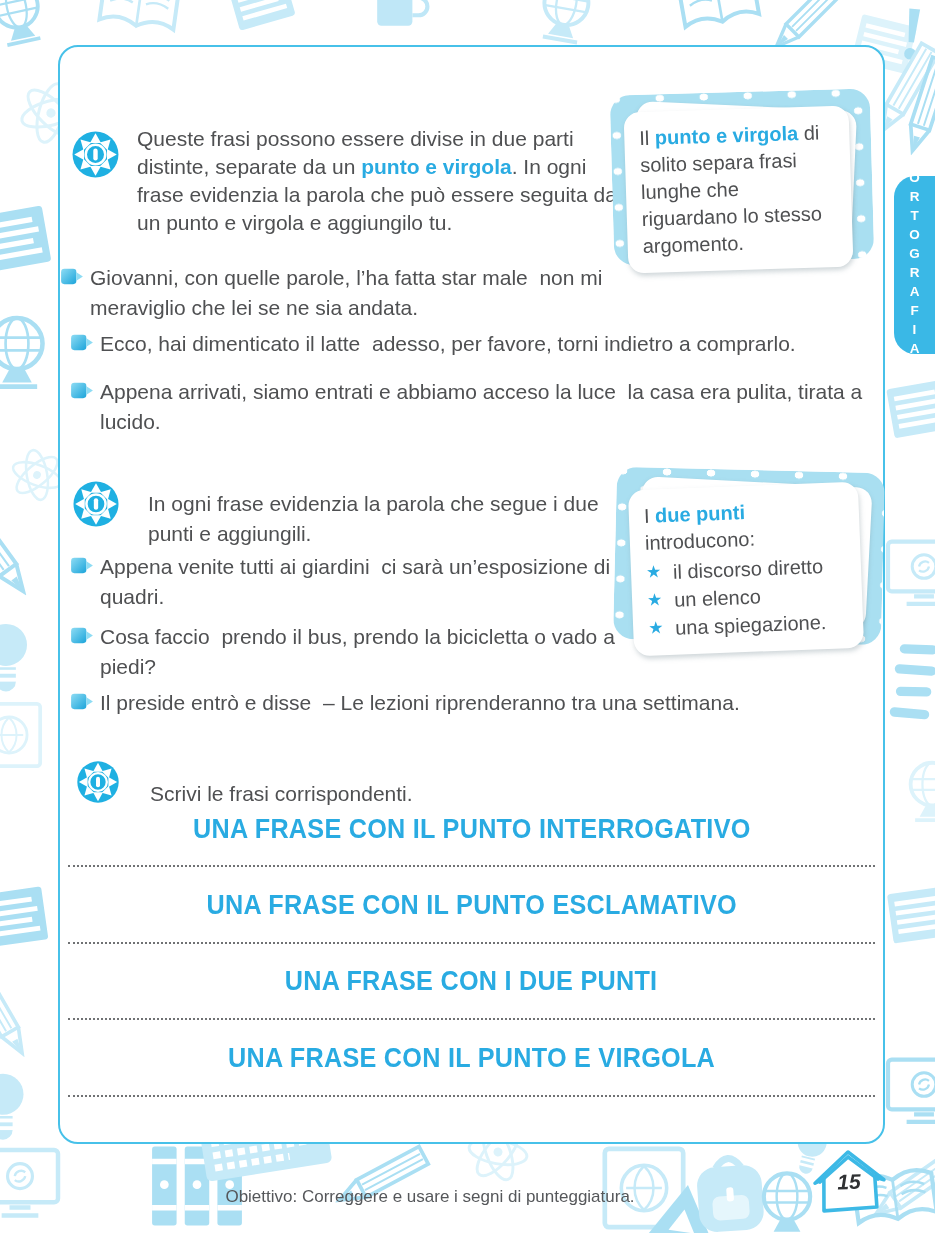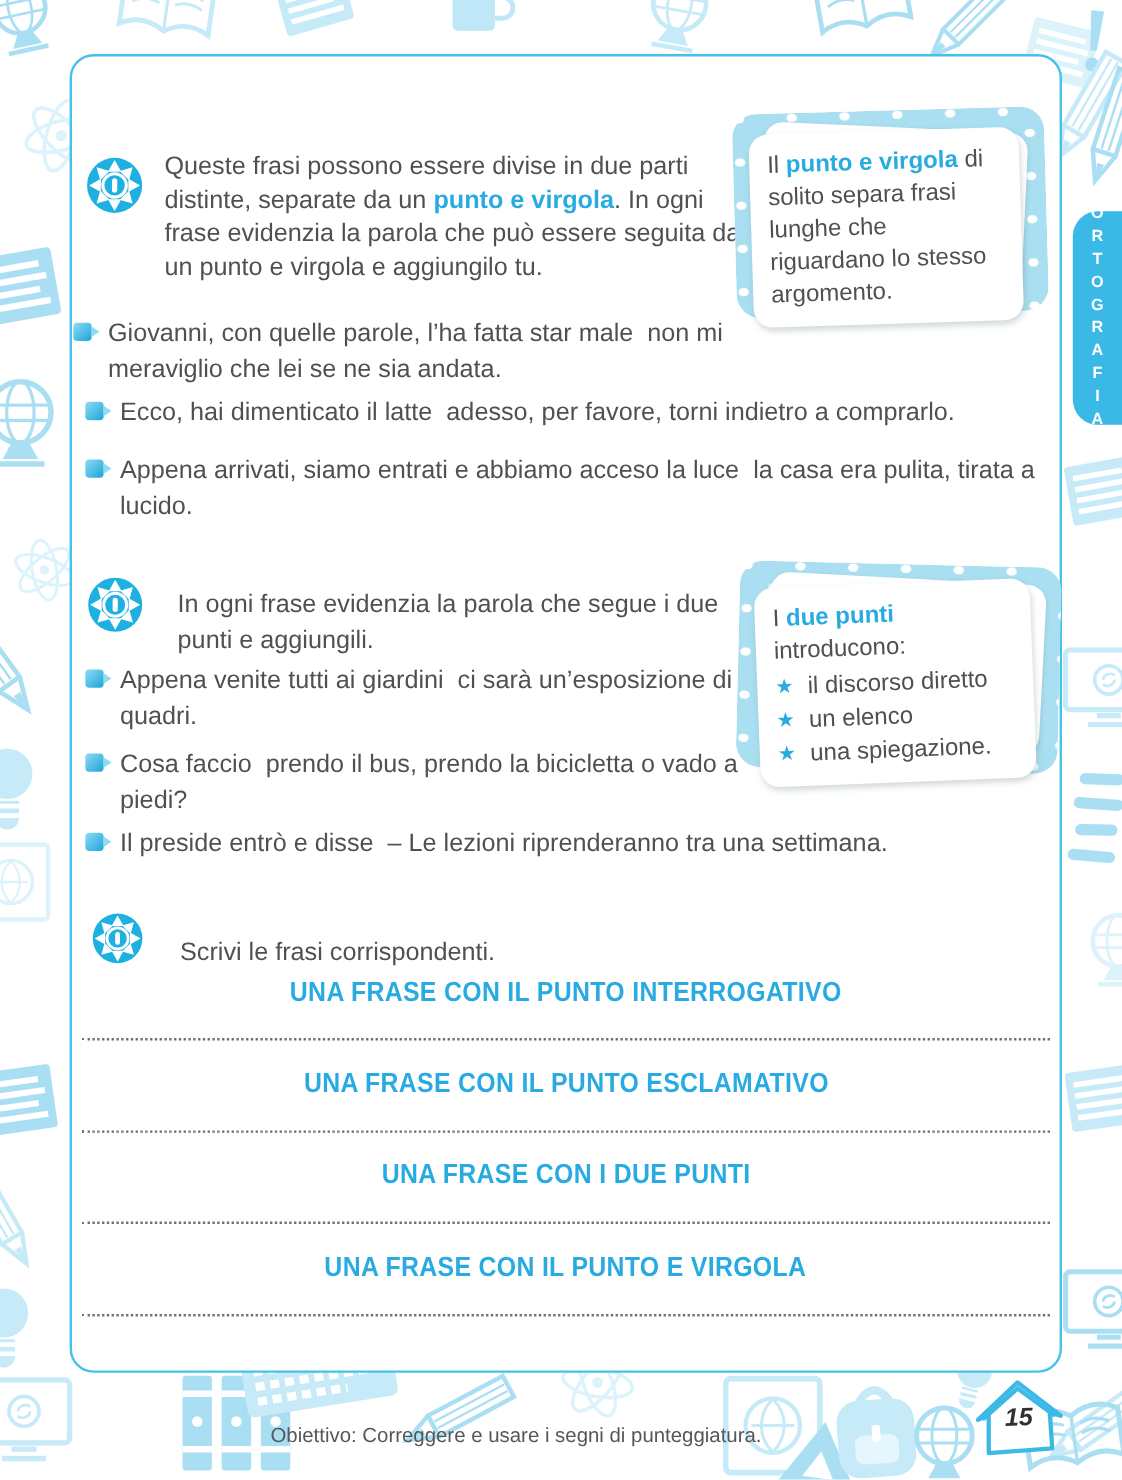--- a/index.html
+++ b/index.html
@@ -30,21 +30,21 @@
   .cardback{position:absolute;background:#fff;border-radius:16px;
             box-shadow:0 2px 4px rgba(120,140,150,.35);transform:rotate(2.6deg);}
   .tipcard{position:absolute;background:#fff;border-radius:16px;
            box-shadow:1px 3px 5px rgba(120,140,150,.35);transform:rotate(-1.8deg);
            font-size:20px;line-height:27px;color:#4f5052;padding:13px 15px;}
   .tiplist{list-style:none;margin:2px 0 0 0;padding:0;}
   .tiplist li{position:relative;padding-left:27px;line-height:28px;}
   .star{position:absolute;left:0;top:0;color:#29abe2;font-size:17px;}
   
   .wp-label{position:absolute;left:0;width:100%;text-align:center;
-            color:#29abe2;font-weight:700;font-size:23px;letter-spacing:.3px;}
+            color:#29abe2;font-weight:700;font-size:28px;letter-spacing:.3px;}
   .wp-label > span{display:inline-block;transform:scaleX(.9);}
   .ansline{position:absolute;left:8px;right:8px;border-bottom:2px dotted #707274;height:0;}
   
   .sidetab{position:absolute;right:0;top:176px;width:41px;height:178px;background:#3ab8e6;
            border-radius:21px 0 0 21px;z-index:3;display:flex;align-items:center;justify-content:center;}
   .sidetab span{writing-mode:vertical-rl;text-orientation:upright;color:#fff;font-weight:700;
                 font-size:13.5px;letter-spacing:4px;font-family:"Liberation Sans",sans-serif;}
   
   .objective{position:absolute;left:0;top:1187px;width:860px;text-align:center;
              font-size:17px;color:#55575a;z-index:3;}

